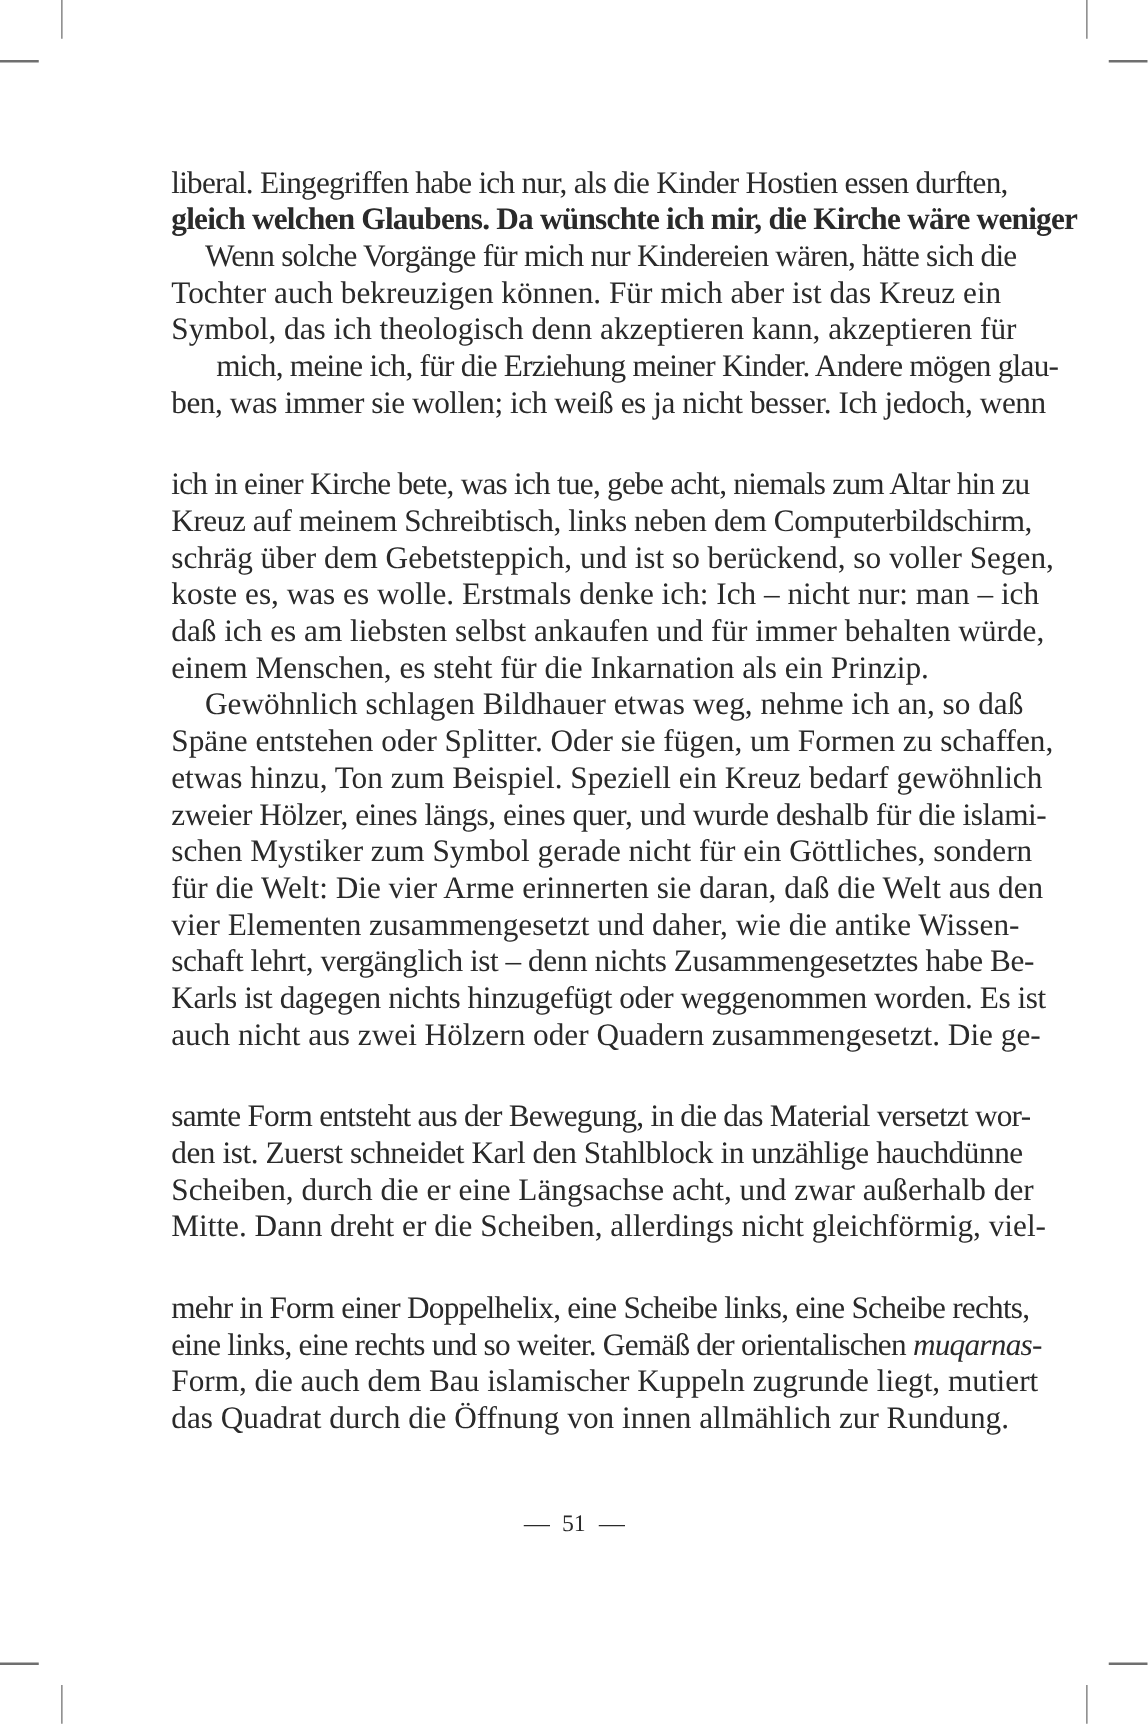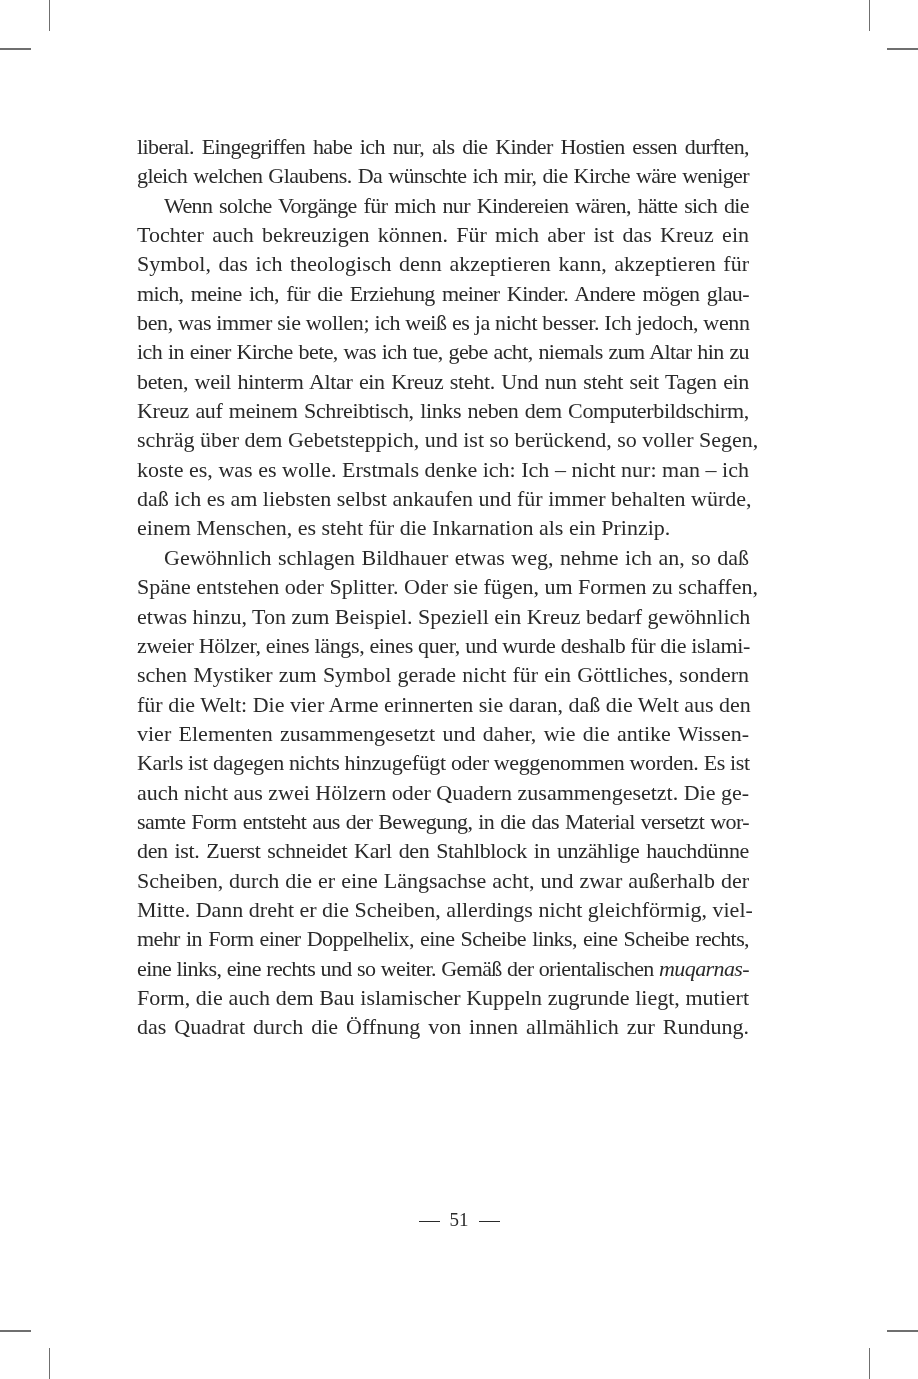--- a/index.html
+++ b/index.html
@@ -28,21 +28,21 @@
     #crop-bl-h { left: 0; top: 1330px; width: 31px; }
     #crop-br-h { left: 887px; top: 1330px; width: 31px; }
     #crop-bl-v { left: 49px; top: 1348px; height: 31px; }
     #crop-br-v { left: 869px; top: 1348px; height: 31px; }
 
     .text-block {
       position: absolute;
       left: 137px;
       top: 132px;
       width: 612px;
-      font-size: 22px;
+      font-size: 25px;
       line-height: 29.35px;
       text-align: justify;
       hyphens: none;
     }
     .text-block p {
       margin: 0;
     }
     .line {
       display: block;
       text-align: justify;
@@ -50,21 +50,21 @@
       white-space: nowrap;
       overflow: visible;
     }
     .line.last {
       text-align-last: left;
     }
     .line.indent {
       padding-left: 27px;
     }
     .line.tight { letter-spacing: -0.35px; }
-    .line.tighter { letter-spacing: -0.6px; }
+    .line.tighter { letter-spacing: -0.6px; margin-top: 36px; }
     em { font-style: italic; }
 
     .folio {
       position: absolute;
       left: 0;
       width: 918px;
       top: 1209px;
       text-align: center;
       font-size: 19px;
       color: #2a2a2a;
@@ -88,46 +88,46 @@
   <div class="crop h" id="crop-tr-h"></div>
   <div class="crop h" id="crop-bl-h"></div>
   <div class="crop h" id="crop-br-h"></div>
   <div class="crop v" id="crop-bl-v"></div>
   <div class="crop v" id="crop-br-v"></div>
 
   <div class="text-block">
 
     <p>
       <span class="line" style="letter-spacing: -0.6px;">liberal. Eingegriffen habe ich nur, als die Kinder Hostien essen durften,</span>
-      <span class="line" style="letter-spacing: -0.6px;">gleich welchen Glaubens. Da wünschte ich mir, die Kirche wäre weniger</span>
+      <span class="line" style="letter-spacing: -0.6px; font-weight: bold;">gleich welchen Glaubens. Da wünschte ich mir, die Kirche wäre weniger</span>
     </p>
 
     <p>
       <span class="line indent" style="letter-spacing: -0.6px;">Wenn solche Vorgänge für mich nur Kindereien wären, hätte sich die</span>
       <span class="line">Tochter auch bekreuzigen können. Für mich aber ist das Kreuz ein</span>
       <span class="line">Symbol, das ich theologisch denn akzeptieren kann, akzeptieren für</span>
-      <span class="line" style="letter-spacing: -0.6px;">mich, meine ich, für die Erziehung meiner Kinder. Andere mögen glau-</span>
+      <span class="line" style="letter-spacing: -0.6px; margin-left: 36px;">mich, meine ich, für die Erziehung meiner Kinder. Andere mögen glau-</span>
       <span class="line tight">ben, was immer sie wollen; ich weiß es ja nicht besser. Ich jedoch, wenn</span>
       <span class="line tighter">ich in einer Kirche bete, was ich tue, gebe acht, niemals zum Altar hin zu</span>
-      <span class="line tight">beten, weil hinterm Altar ein Kreuz steht. Und nun steht seit Tagen ein</span>
       <span class="line tight">Kreuz auf meinem Schreibtisch, links neben dem Computerbildschirm,</span>
       <span class="line">schräg über dem Gebetsteppich, und ist so berückend, so voller Segen,</span>
       <span class="line">koste es, was es wolle. Erstmals denke ich: Ich – nicht nur: man – ich</span>
       <span class="line">daß ich es am liebsten selbst ankaufen und für immer behalten würde,</span>
       <span class="line last">einem Menschen, es steht für die Inkarnation als ein Prinzip.</span>
     </p>
 
     <p>
       <span class="line indent">Gewöhnlich schlagen Bildhauer etwas weg, nehme ich an, so daß</span>
       <span class="line">Späne entstehen oder Splitter. Oder sie fügen, um Formen zu schaffen,</span>
       <span class="line">etwas hinzu, Ton zum Beispiel. Speziell ein Kreuz bedarf gewöhnlich</span>
       <span class="line tight">zweier Hölzer, eines längs, eines quer, und wurde deshalb für die islami-</span>
       <span class="line">schen Mystiker zum Symbol gerade nicht für ein Göttliches, sondern</span>
       <span class="line">für die Welt: Die vier Arme erinnerten sie daran, daß die Welt aus den</span>
       <span class="line">vier Elementen zusammengesetzt und daher, wie die antike Wissen-</span>
+      <span class="line tight">schaft lehrt, vergänglich ist – denn nichts Zusammengesetztes habe Be-</span>
       <span class="line tight">Karls ist dagegen nichts hinzugefügt oder weggenommen worden. Es ist</span>
       <span class="line">auch nicht aus zwei Hölzern oder Quadern zusammengesetzt. Die ge-</span>
       <span class="line tighter">samte Form entsteht aus der Bewegung, in die das Material versetzt wor-</span>
       <span class="line tight">den ist. Zuerst schneidet Karl den Stahlblock in unzählige hauchdünne</span>
       <span class="line">Scheiben, durch die er eine Längsachse acht, und zwar außerhalb der</span>
       <span class="line">Mitte. Dann dreht er die Scheiben, allerdings nicht gleichförmig, viel-</span>
       <span class="line tighter">mehr in Form einer Doppelhelix, eine Scheibe links, eine Scheibe rechts,</span>
       <span class="line" style="letter-spacing: -0.6px;"><span>eine links, eine rechts und so weiter. Gemäß der orientalischen </span><em>muqarnas-</em></span>
       <span class="line">Form, die auch dem Bau islamischer Kuppeln zugrunde liegt, mutiert</span>
       <span class="line">das Quadrat durch die Öffnung von innen allmählich zur Rundung.</span>

